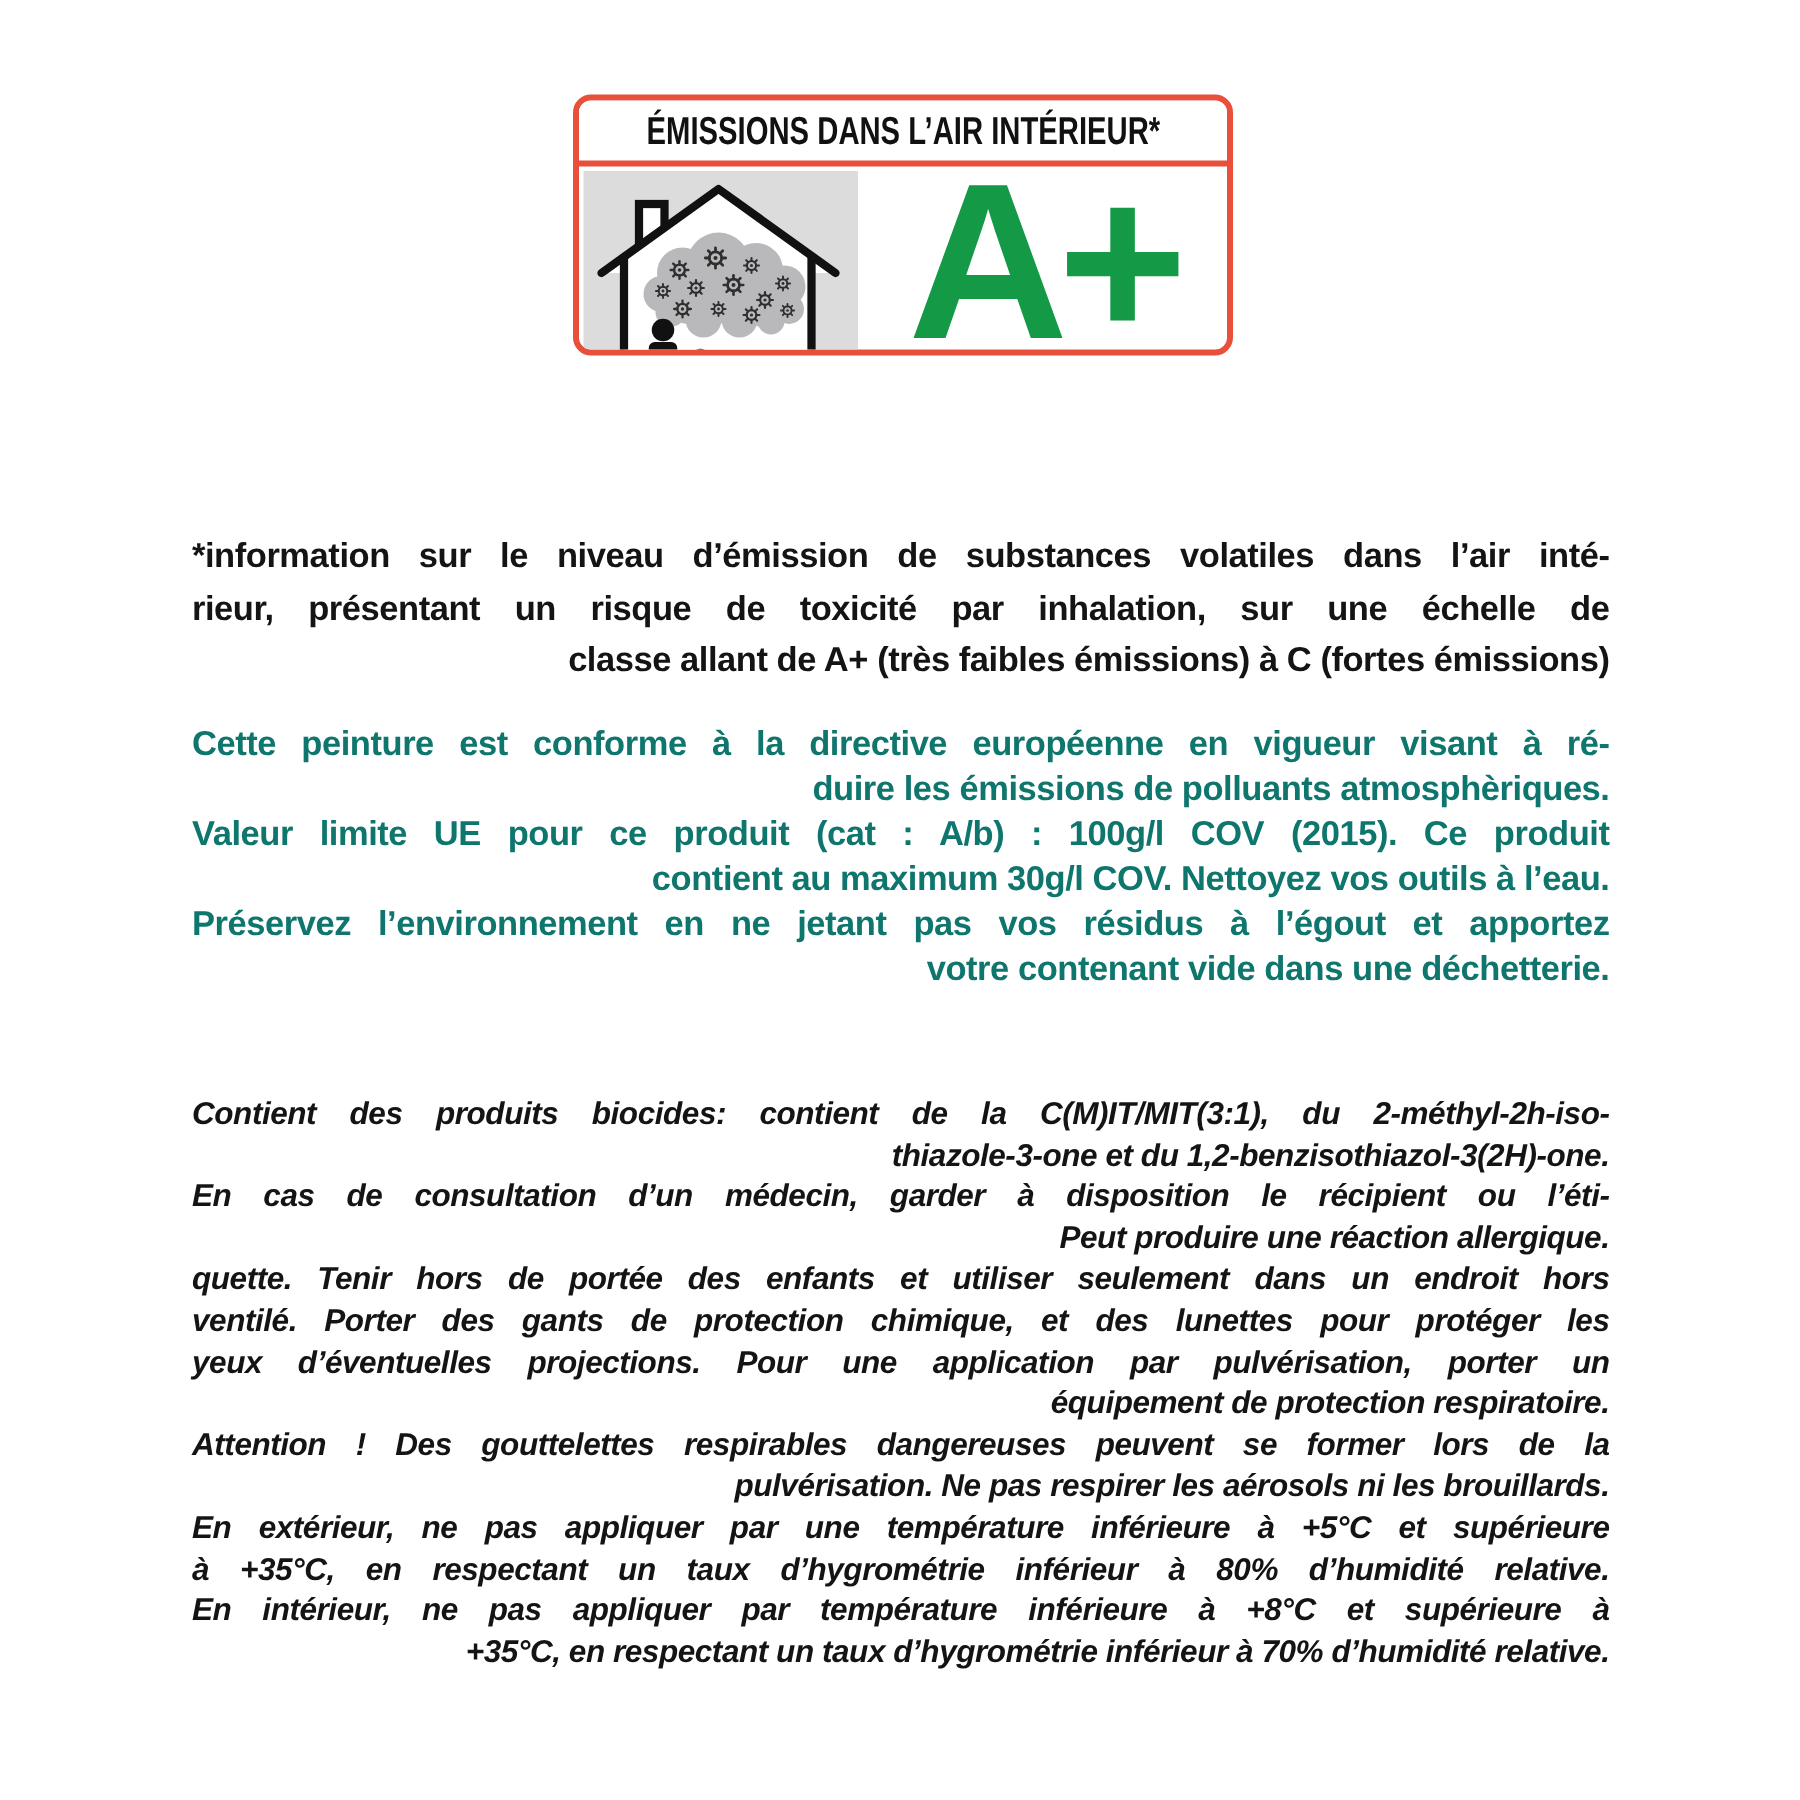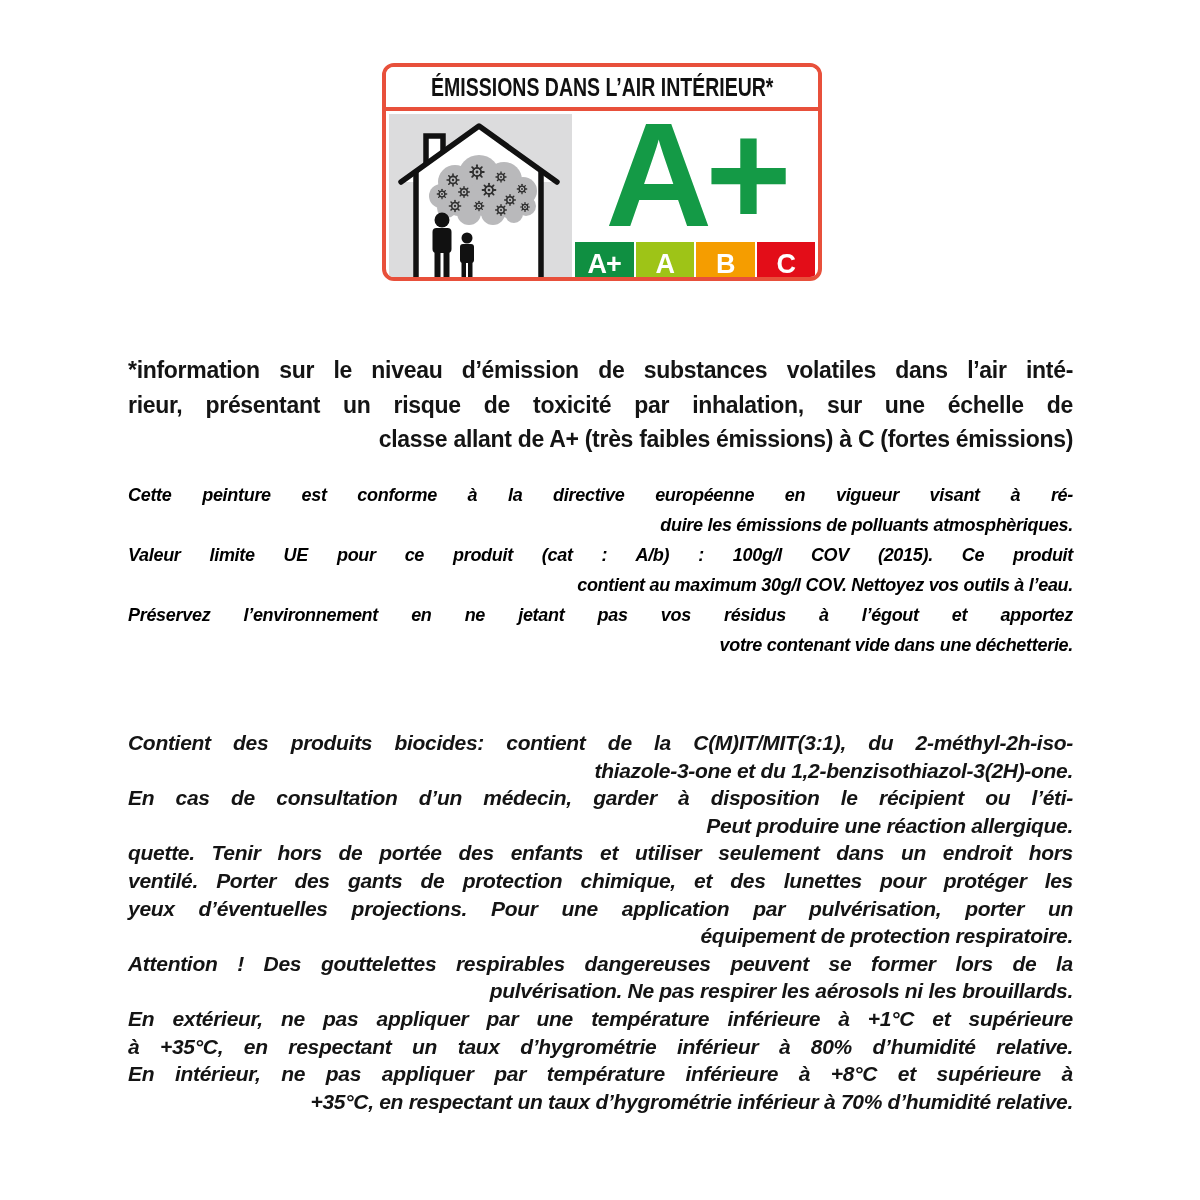--- a/index.html
+++ b/index.html
@@ -2,21 +2,21 @@
 <html><head>
 <meta charset="utf-8">
 <style>
   html,body{margin:0;padding:0;}
   body{
     width:1200px;height:1200px;position:relative;background:#ffffff;
     font-family:"Liberation Sans", sans-serif;
   }
   
   .label{
-    position:absolute;left:382px;top:63px;width:440px;height:218px;
+    position:absolute;left:382px;top:63px;width:440px;height:174px;
     box-sizing:border-box;border:4px solid #e8503b;border-radius:12px;
     background:#ffffff;overflow:hidden;
   }
   .title-bar{
     height:40px;border-bottom:4px solid #e8503b;display:flex;
     align-items:center;justify-content:center;overflow:hidden;background:#fff;
   }
   .title-bar .t{
     display:inline-block;font-size:26px;font-weight:bold;color:#111;
     white-space:nowrap;transform:scaleX(0.75);letter-spacing:0;
@@ -31,22 +31,22 @@
   }
   .scale{height:44px;display:flex;gap:2px;}
   .cell{flex:1;display:flex;align-items:center;justify-content:center;}
   .cell span{color:#fff;font-weight:bold;font-size:27px;letter-spacing:-1px;}
   
   .textblock{position:absolute;left:128px;width:945px;}
   .ln{text-align:right;}
   .ln.j{text-align:justify;text-align-last:justify;}
   #footnote{top:353px;font-size:23px;line-height:34.5px;font-weight:700;
     color:#141414;letter-spacing:-0.3px;}
-  #regulatory{top:480px;font-size:18px;line-height:30px;font-weight:700;
-    color:#000000;letter-spacing:-0.3px;font-style:italic;}
+  #regulatory{top:480px;font-size:23px;line-height:30px;font-weight:700;
+    color:#0f766e;letter-spacing:-0.3px;}
   #safety{top:697px;font-size:21px;line-height:27.6px;font-weight:700;
     font-style:italic;color:#141414;letter-spacing:-0.3px;margin-top:32px;}
 </style>
 </head>
 <body>
 
 <div class="label">
   <div class="title-bar">
     <span class="t">ÉMISSIONS DANS L’AIR INTÉRIEUR*</span>
   </div>
@@ -160,17 +160,17 @@
     <div class="ln j">Contient des produits biocides: contient de la C(M)IT/MIT(3:1), du 2-méthyl-2h-iso-</div>
     <div class="ln">thiazole-3-one et du 1,2-benzisothiazol-3(2H)-one.</div>
     <div class="ln j">En cas de consultation d’un médecin, garder à disposition le récipient ou l’éti-</div>
     <div class="ln">Peut produire une réaction allergique.</div>
     <div class="ln j">quette. Tenir hors de portée des enfants et utiliser seulement dans un endroit hors</div>
     <div class="ln j">ventilé. Porter des gants de protection chimique, et des lunettes pour protéger les</div>
     <div class="ln j">yeux d’éventuelles projections. Pour une application par pulvérisation, porter un</div>
     <div class="ln">équipement de protection respiratoire.</div>
     <div class="ln j">Attention ! Des gouttelettes respirables dangereuses peuvent se former lors de la</div>
     <div class="ln">pulvérisation. Ne pas respirer les aérosols ni les brouillards.</div>
-    <div class="ln j">En extérieur, ne pas appliquer par une température inférieure à +1°C et supérieure</div>
+    <div class="ln j">En extérieur, ne pas appliquer par une température inférieure à +5°C et supérieure</div>
     <div class="ln j">à +35°C, en respectant un taux d’hygrométrie inférieur à 80% d’humidité relative.</div>
     <div class="ln j">En intérieur, ne pas appliquer par température inférieure à +8°C et supérieure à</div>
     <div class="ln">+35°C, en respectant un taux d’hygrométrie inférieur à 70% d’humidité relative.</div>
   </div>
 
 </body></html>

